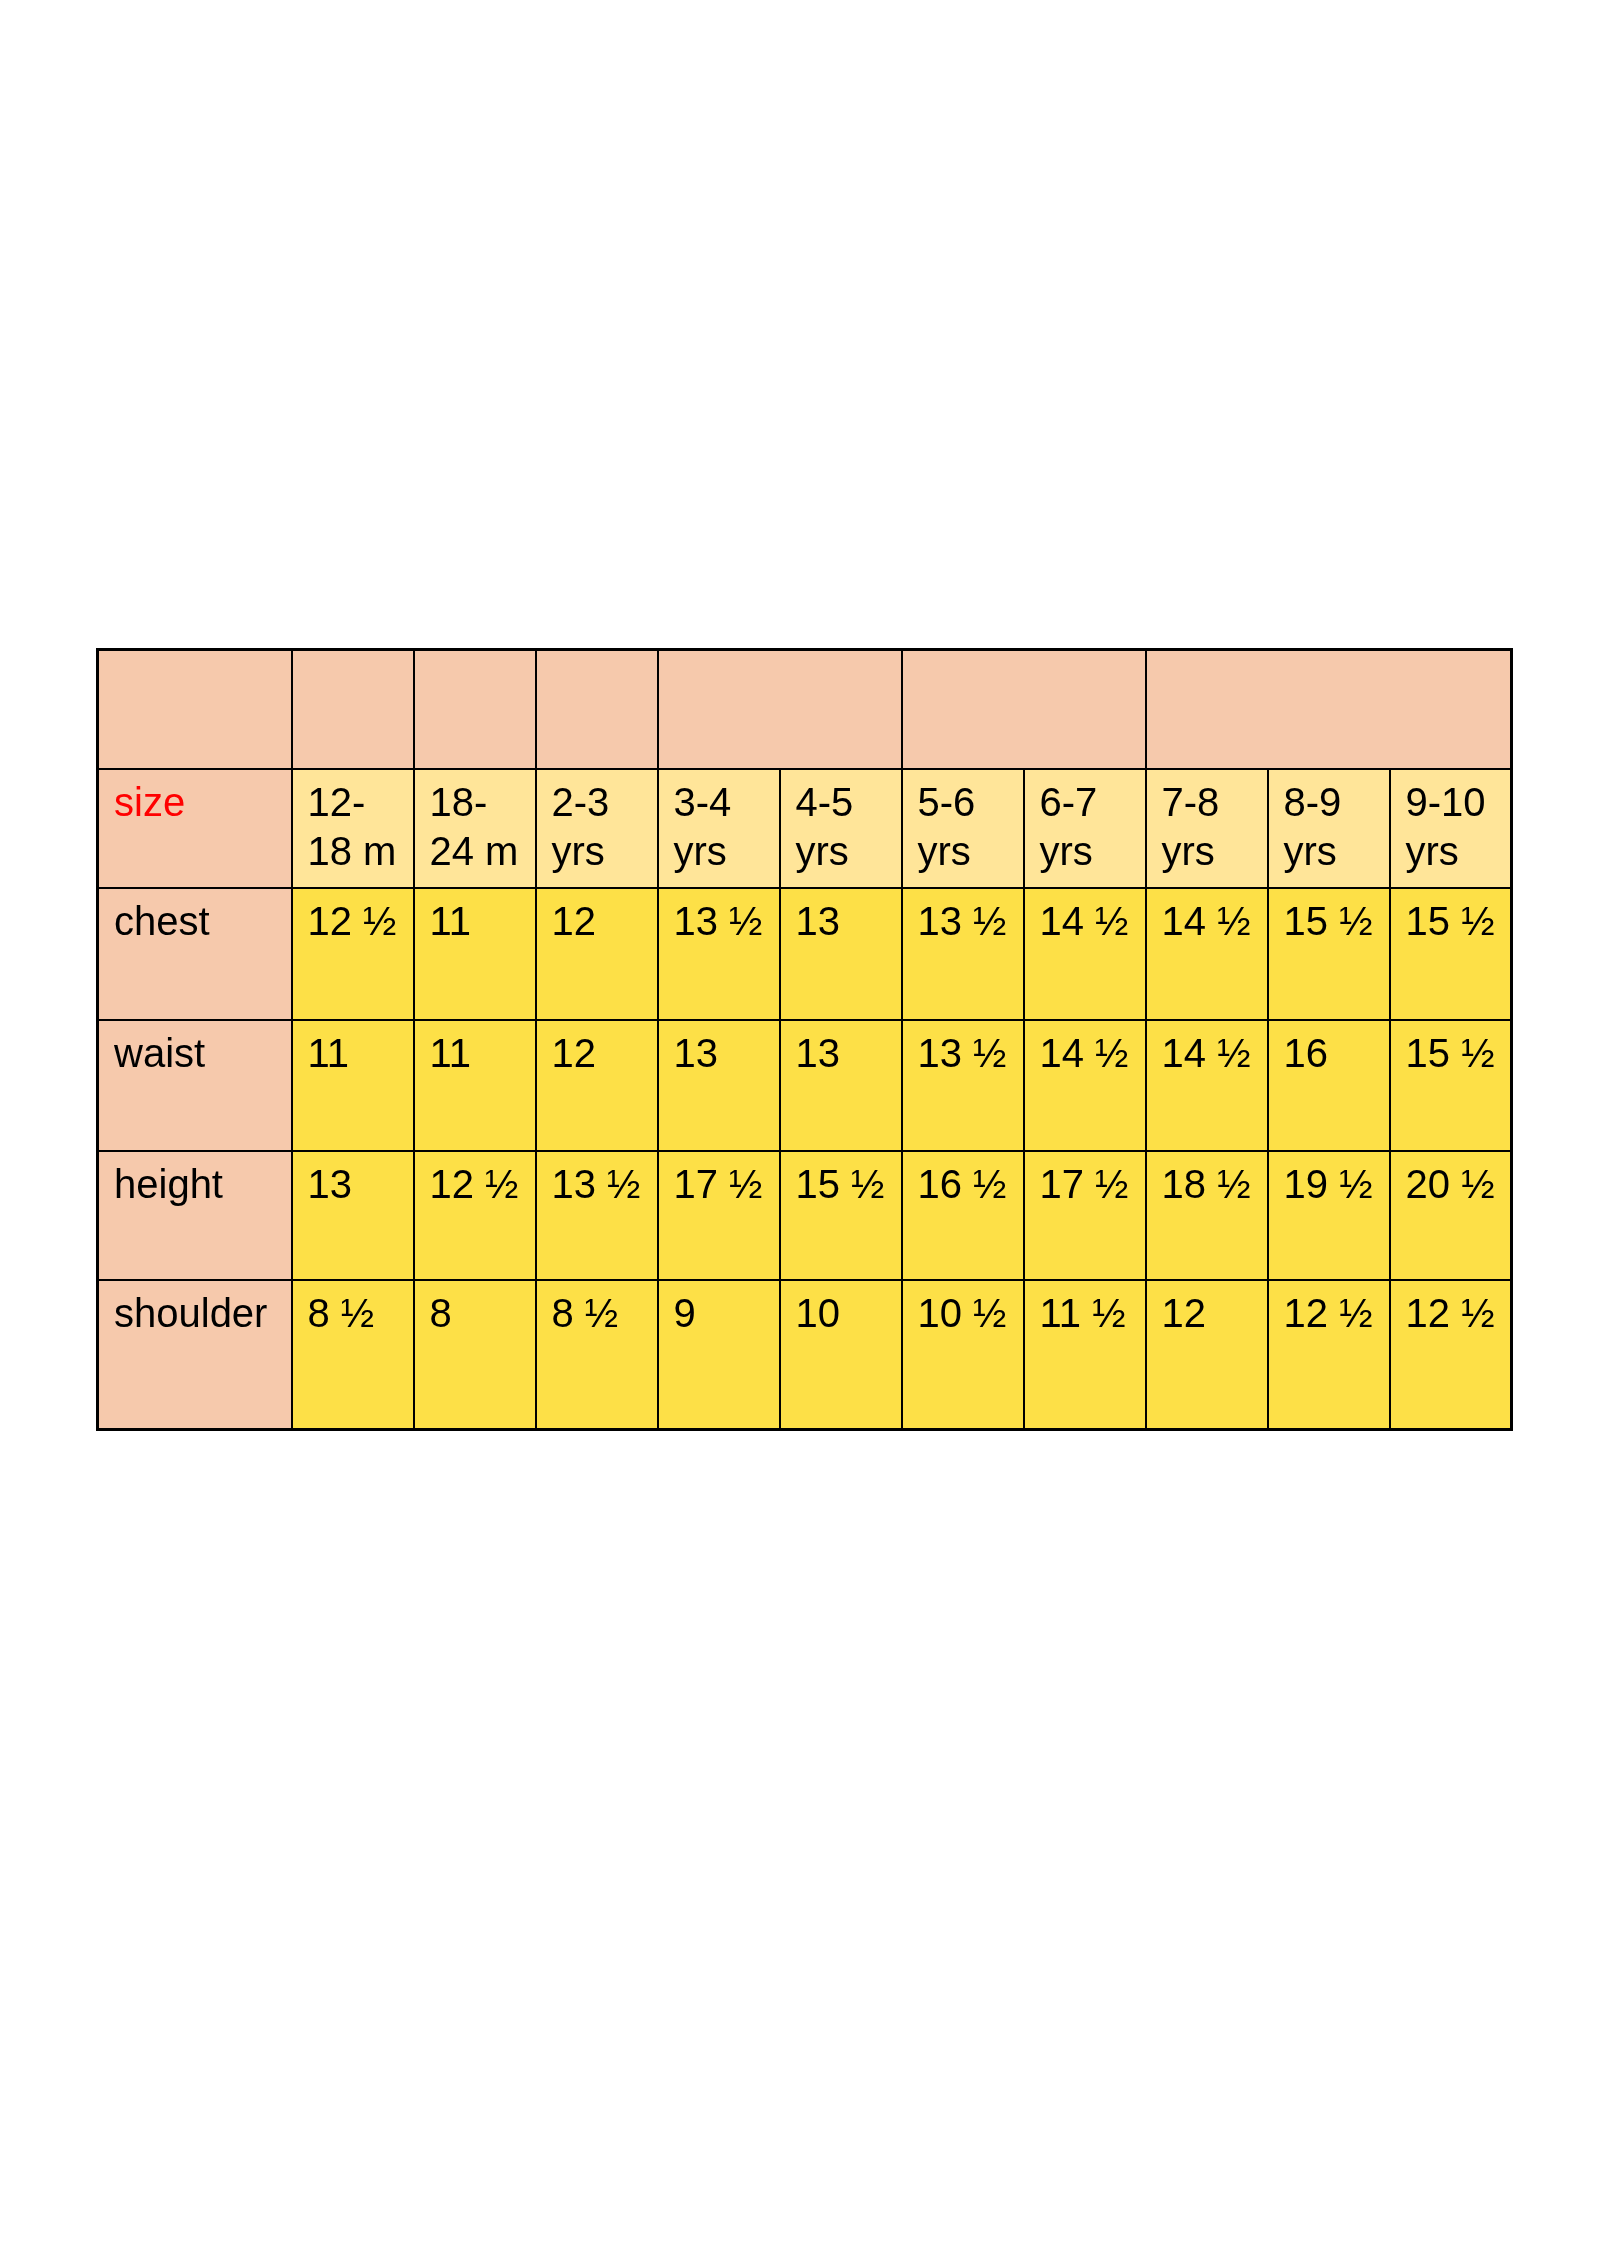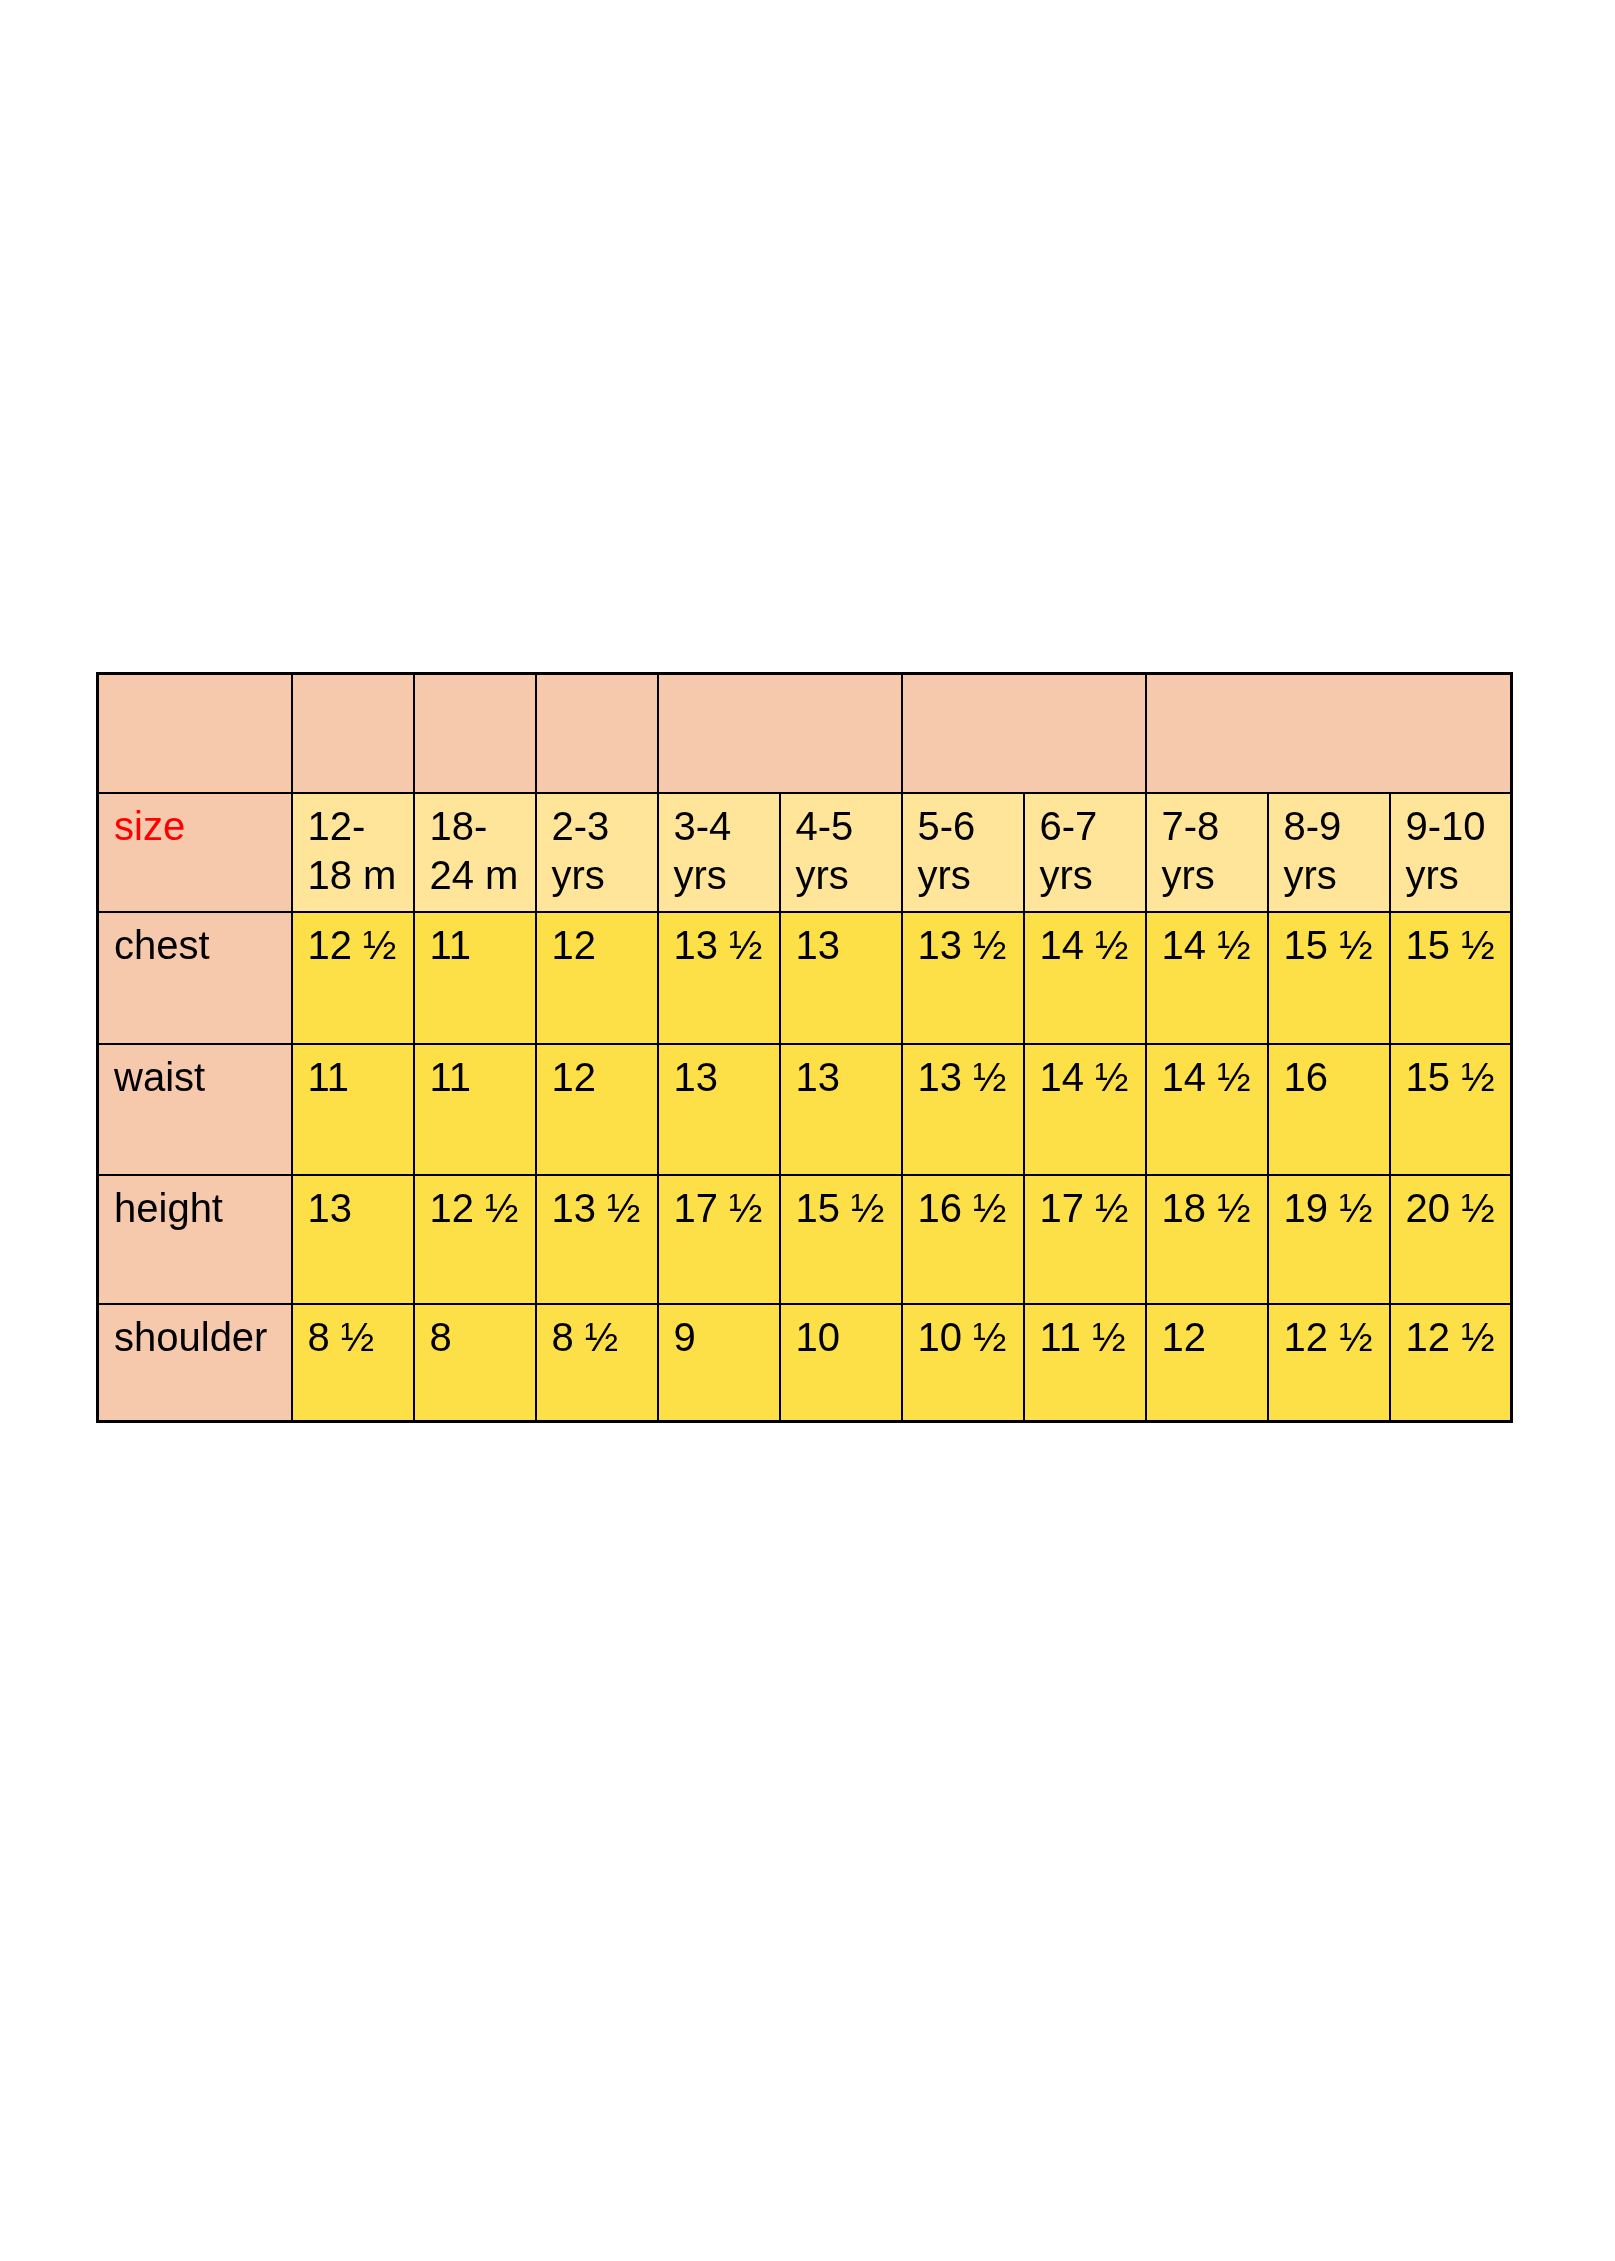--- a/index.html
+++ b/index.html
@@ -10,21 +10,21 @@
   body {
     position: relative;
     width: 1616px;
     height: 2261px;
     font-family: "Liberation Sans", sans-serif;
     color: #000000;
   }
   table.size-chart {
     position: absolute;
     left: 96px;
-    top: 672px;
+    top: 648px;
     width: 1417px;
     border-collapse: collapse;
     table-layout: fixed;
     border: 3.3px solid #000000;
   }
   table.size-chart td {
     border: 2.5px solid #000000;
     vertical-align: top;
     padding: 8.3px 3.3px 0 15px;
     font-size: 40px;
@@ -145,21 +145,21 @@
     <td class="white">13 ½</td>
     <td class="white">17 ½</td>
     <td class="white">15 ½</td>
     <td class="white">16 ½</td>
     <td class="white">17 ½</td>
     <td class="white">18 ½</td>
     <td class="white">19 ½</td>
     <td class="white">20 ½</td>
   </tr>
 
-  <tr style="height:118px">
+  <tr style="height:150px">
     <td class="peach">shoulder</td>
     <td class="white">8 ½</td>
     <td class="white">8</td>
     <td class="white">8 ½</td>
     <td class="white">9</td>
     <td class="white">10</td>
     <td class="white">10 ½</td>
     <td class="white">11 ½</td>
     <td class="white">12</td>
     <td class="white">12 ½</td>

